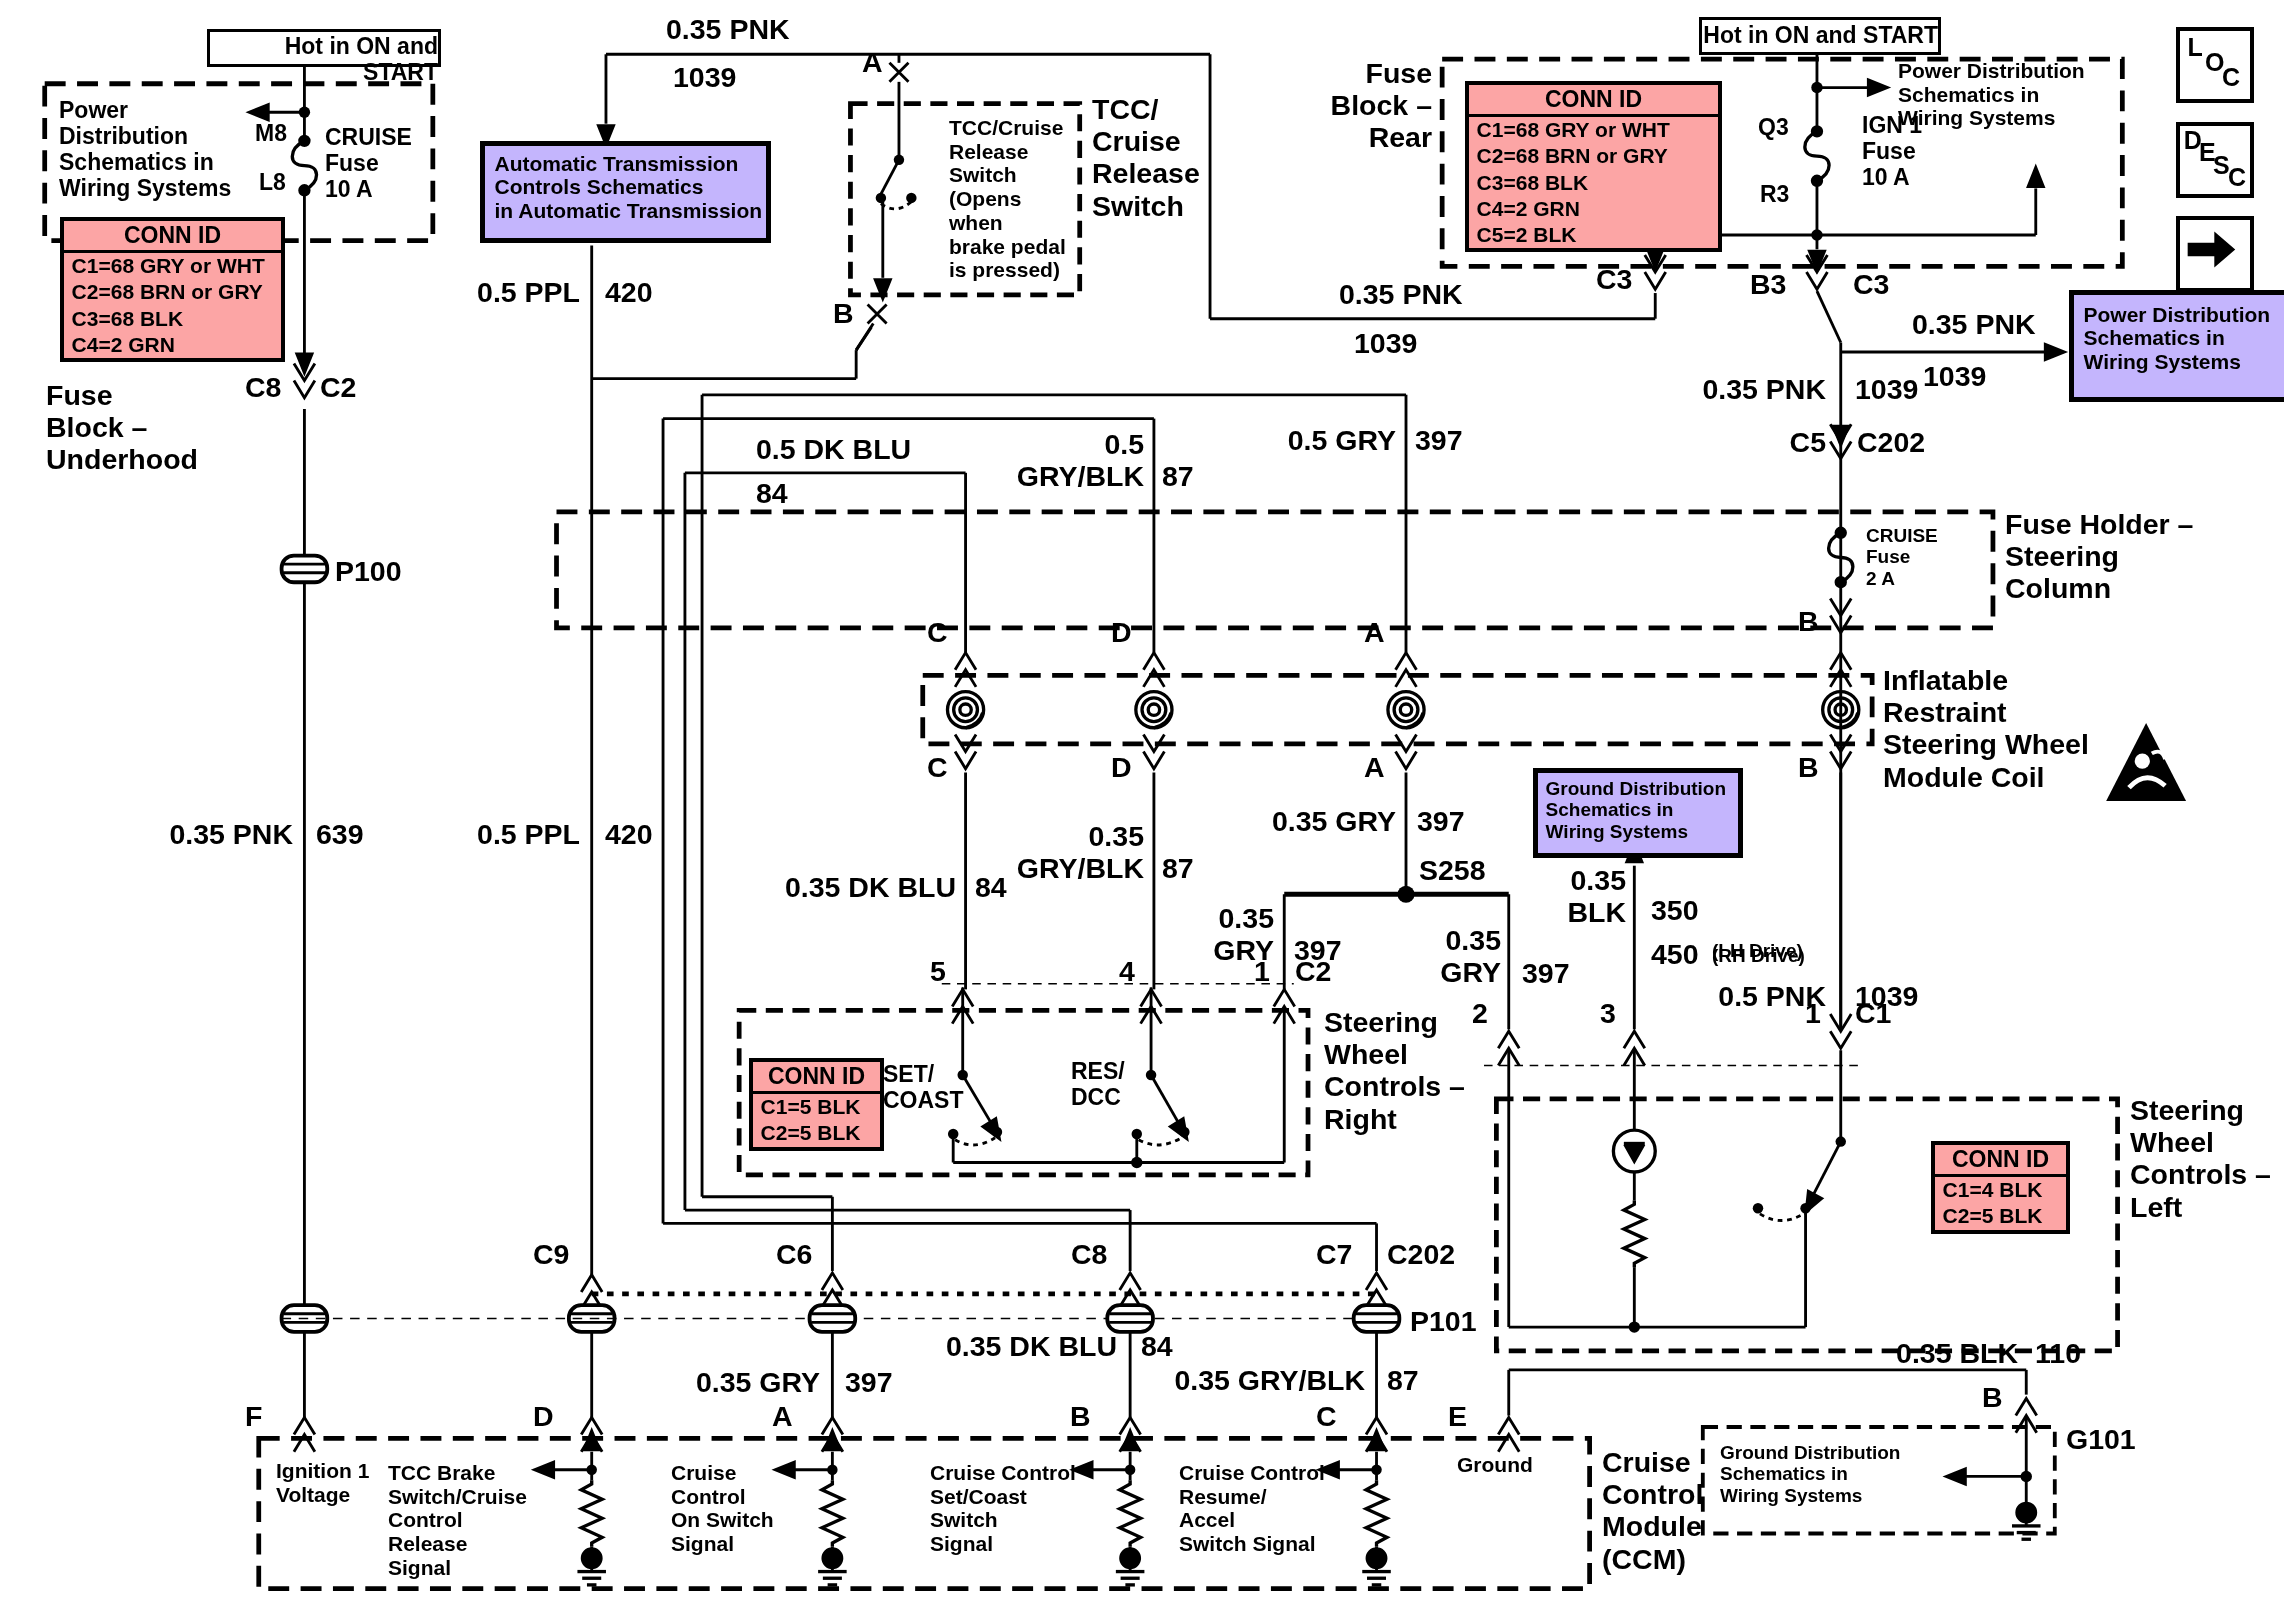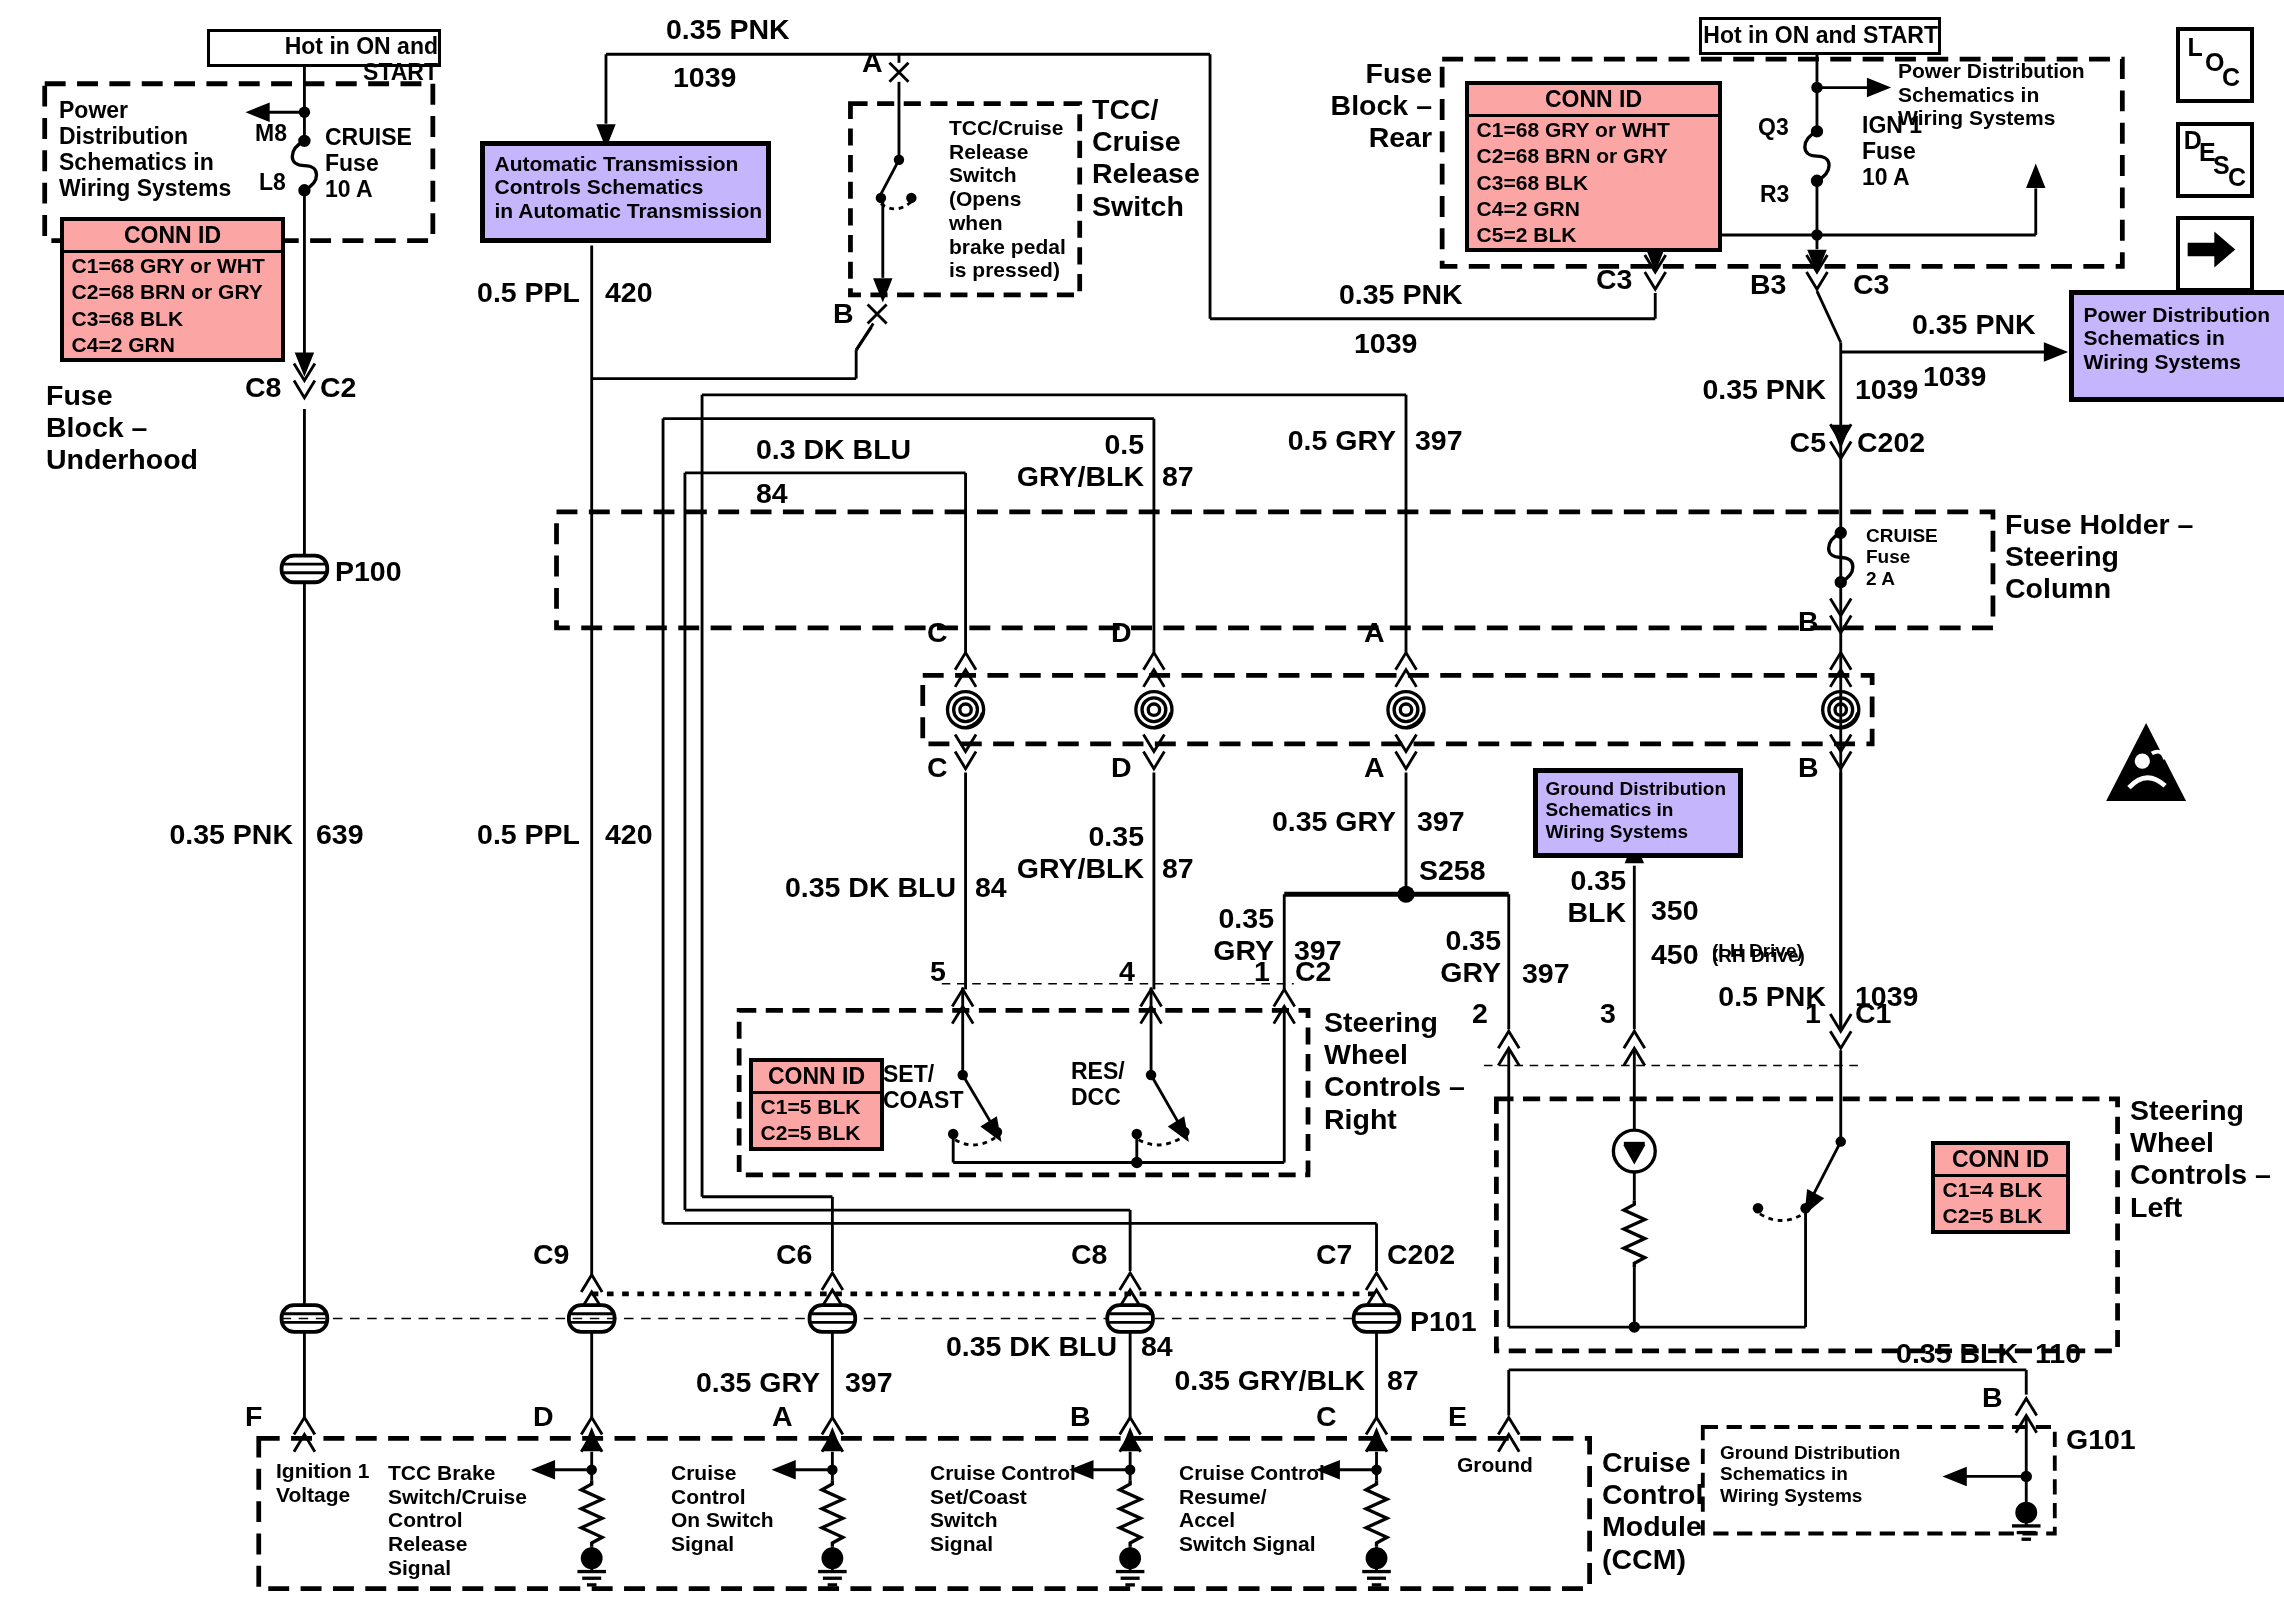--- a/index.html
+++ b/index.html
@@ -485,35 +485,39 @@
 <div class="lb s30" style="left:1857px;top:426px">C202</div>
 
 <div class="lb s20" style="left:1866px;top:525px">CRUISE
 Fuse
 2 A</div>
 <div class="lb s30" style="left:2005px;top:508px">Fuse Holder –
 Steering
 Column</div>
 <div class="lb s30" style="left:1798px;top:605px">B</div>
 
-<div class="lb s30" style="left:756px;top:433px">0.3 DK BLU</div>
+<div class="lb s30" style="left:756px;top:433px">0.5 DK BLU</div>
 <div class="lb s30" style="left:756px;top:477px">84</div>
 <div class="lb s30 ra" style="left:1003px;top:428px;width:141px">0.5
 GRY/BLK</div>
 <div class="lb s30" style="left:1162px;top:460px">87</div>
 <div class="lb s30 ra" style="left:1236px;top:424px;width:160px">0.5 GRY</div>
 <div class="lb s30" style="left:1415px;top:424px">397</div>
 
 <div class="lb s30" style="left:927px;top:616px">C</div>
 <div class="lb s30" style="left:1111px;top:616px">D</div>
 <div class="lb s30" style="left:1364px;top:616px">A</div>
 <div class="lb s30" style="left:927px;top:751px">C</div>
 <div class="lb s30" style="left:1111px;top:751px">D</div>
 <div class="lb s30" style="left:1364px;top:751px">A</div>
 <div class="lb s30" style="left:1798px;top:751px">B</div>
+<div class="lb s30" style="left:1883px;top:664px">Inflatable
+Restraint
+Steering Wheel
+Module Coil</div>
 
 <div class="lb s30 ra" style="left:989px;top:820px;width:155px">0.35
 GRY/BLK</div>
 <div class="lb s30" style="left:1162px;top:852px">87</div>
 <div class="lb s30 ra" style="left:780px;top:871px;width:176px">0.35 DK BLU</div>
 <div class="lb s30" style="left:975px;top:871px">84</div>
 <div class="lb s30 ra" style="left:1236px;top:805px;width:160px">0.35 GRY</div>
 <div class="lb s30" style="left:1417px;top:805px">397</div>
 <div class="lb s30" style="left:1419px;top:854px">S258</div>
 <div class="lb s30 ra" style="left:1179px;top:902px;width:95px">0.35

